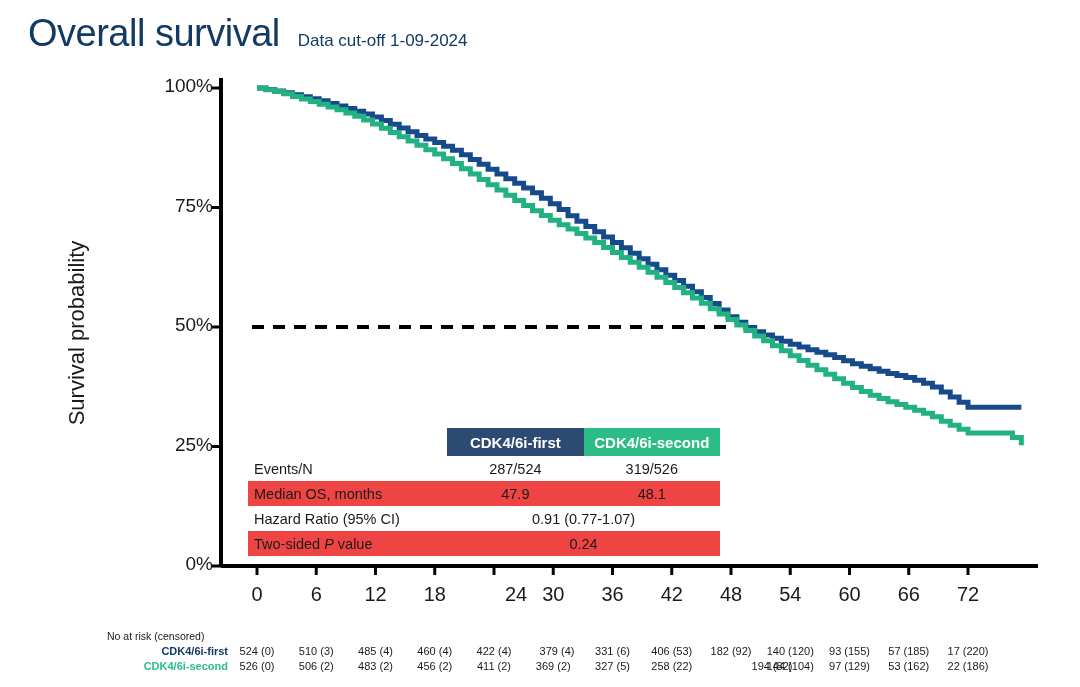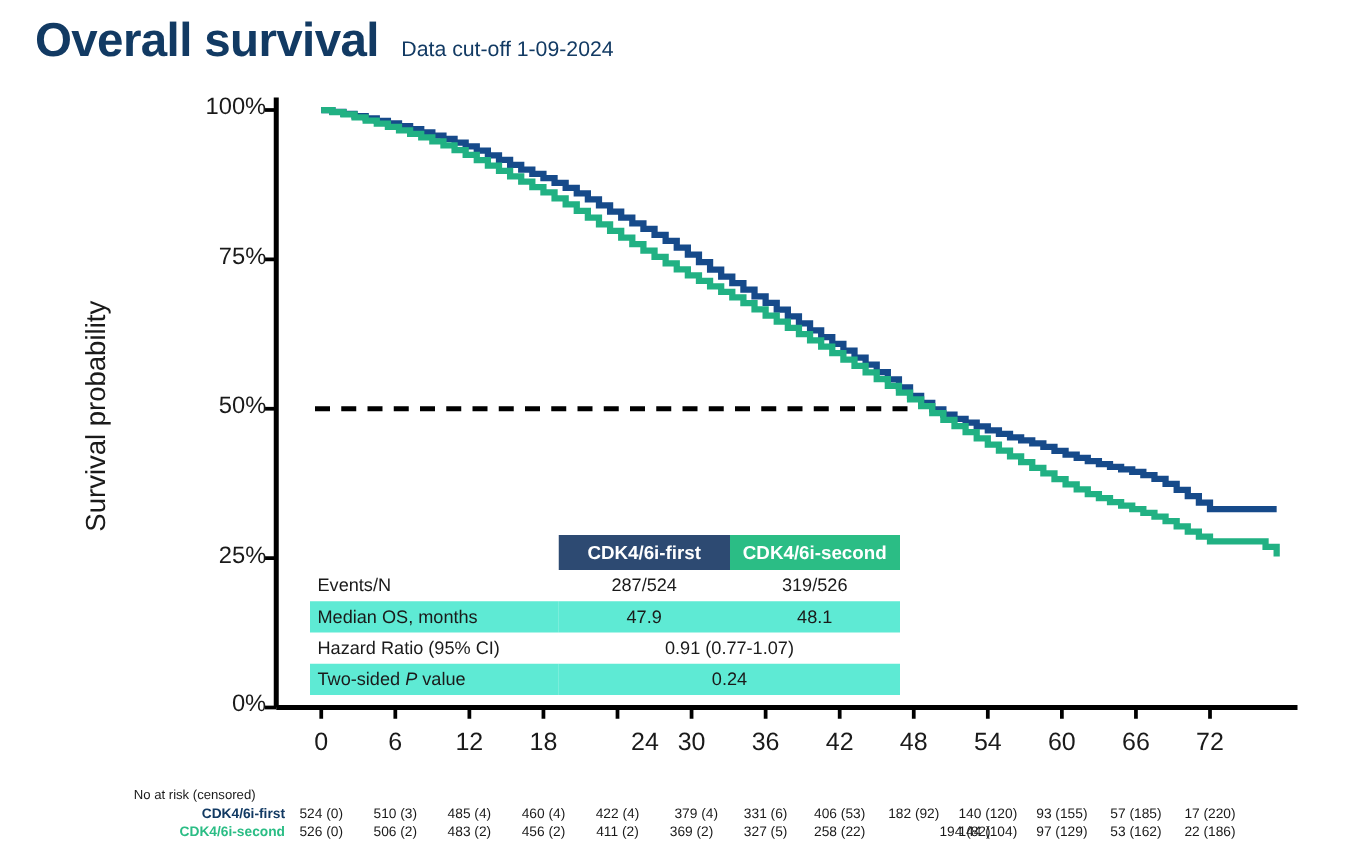--- a/index.html
+++ b/index.html
@@ -20,21 +20,21 @@
   #title-block {
     position: absolute;
     left: 28px;
     top: 14px;
     display: flex;
     align-items: baseline;
     gap: 18px;
   }
   #chart-title {
     font-size: 38px;
-    font-weight: bold;
+    font-weight: normal;
     color: #123a63;
     letter-spacing: -0.5px;
     line-height: 1;
   }
   #chart-subtitle {
     font-size: 17px;
     font-weight: normal;
     color: #123a63;
     line-height: 1;
   }
@@ -127,21 +127,21 @@
     width: 196px;
   }
   #stats-table .col-a, #stats-table .col-b {
     text-align: center;
     width: 138px;
   }
   #stats-table .span2 {
     text-align: center;
   }
   #stats-table tr.alt td {
-    background: #5eead4;
+    background: #ef4444;
   }
   #stats-table thead th.hdr-blank {
     background: transparent;
   }
   #stats-table thead th.hdr-a {
     background: #2d4a72;
     color: #ffffff;
     font-weight: bold;
     font-size: 15px;
     height: 24px;

